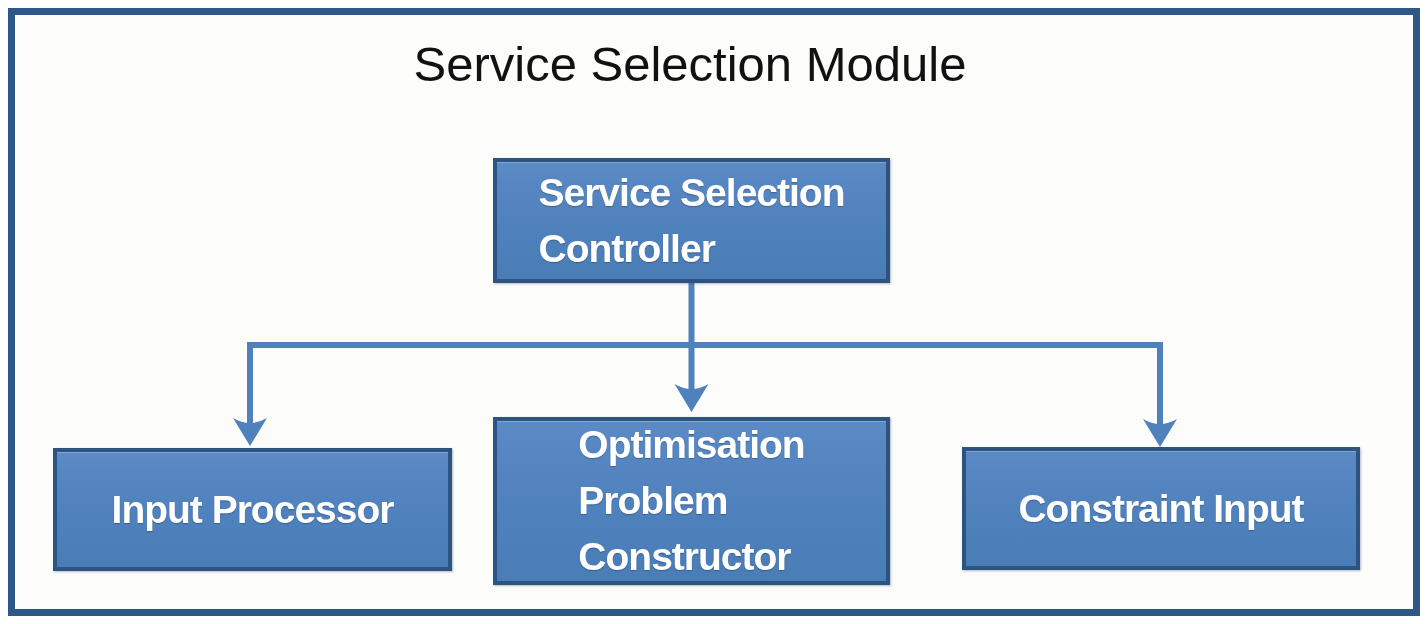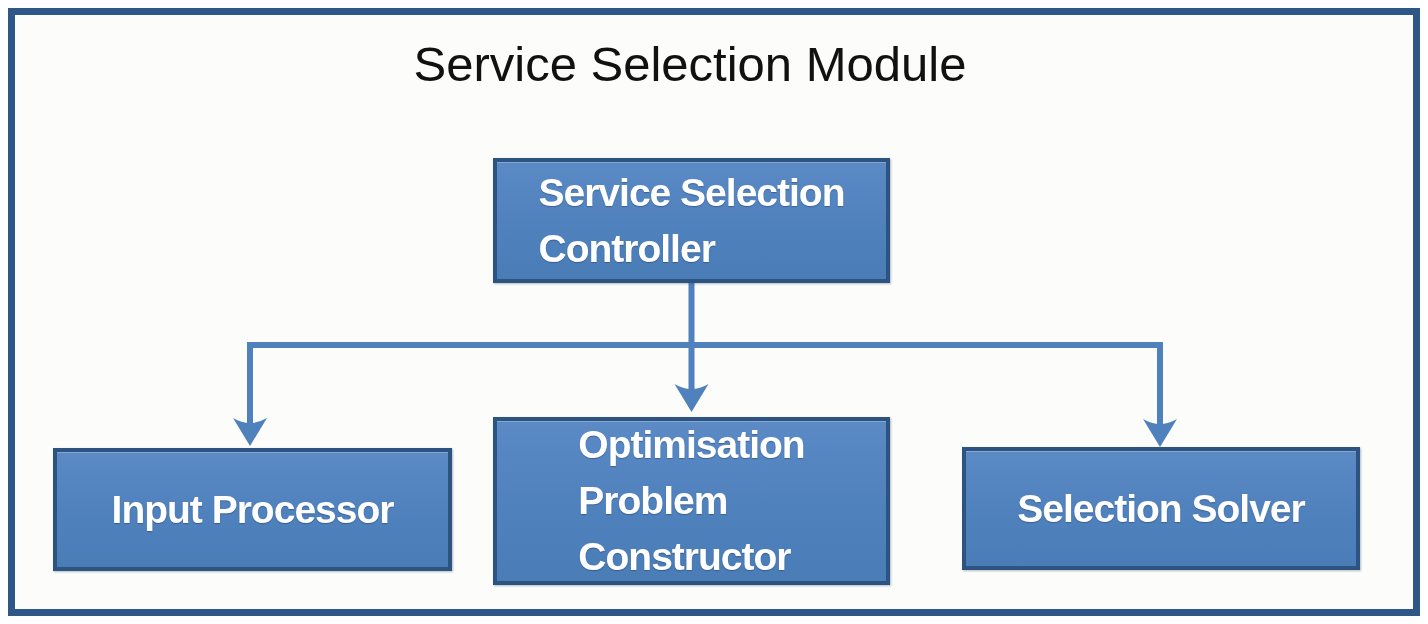--- a/index.html
+++ b/index.html
@@ -90,15 +90,15 @@
 
   <div class="node node-controller">Service Selection
 Controller</div>
 
   <div class="node node-input-processor">Input Processor</div>
 
   <div class="node node-optimisation">Optimisation
 Problem
 Constructor</div>
 
-  <div class="node node-constraint-solver">Selection Solver</div>
+  <div class="node node-constraint-solver">Constraint Input</div>
 
 </div>
 
 </body></html>

